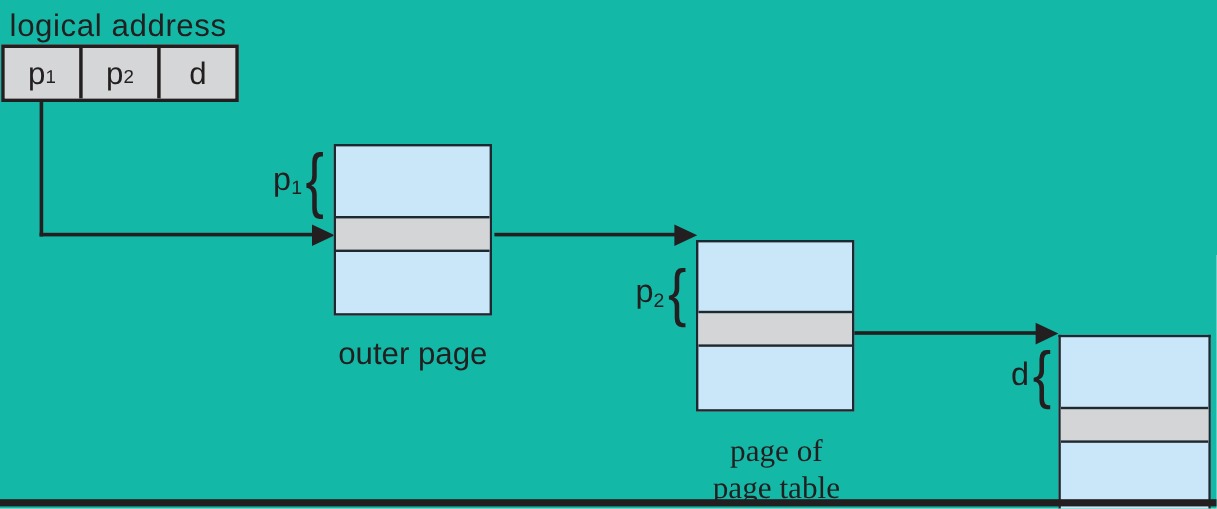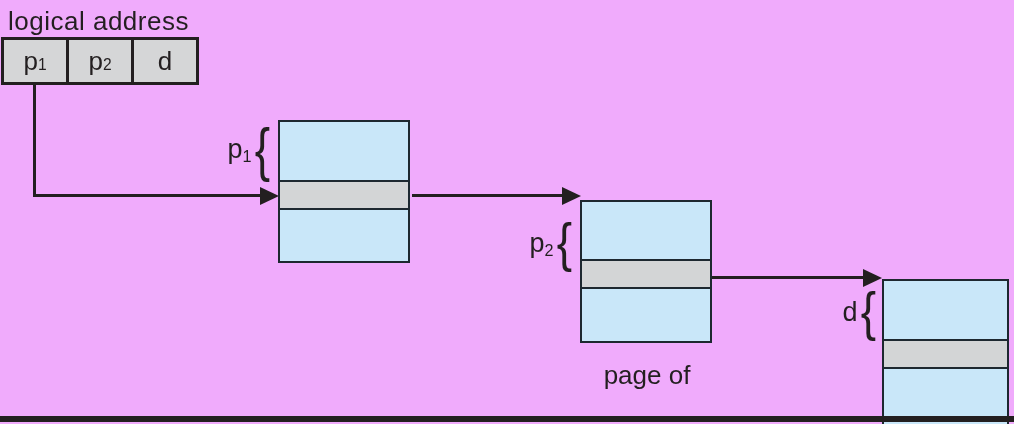--- a/index.html
+++ b/index.html
@@ -3,21 +3,21 @@
 <meta charset="utf-8">
 <style>
   * { margin: 0; padding: 0; box-sizing: border-box; }
   html, body { background: #ffffff; }
   body { font-family: "Liberation Sans", "DejaVu Sans", sans-serif; color: #231f20; }
 
   .canvas {
     position: relative;
     width: 1014px;
     height: 424px;
-    background: #f0abfc;
+    background: #14b8a6;
     overflow: hidden;
   }
 
   .abs { position: absolute; }
 
   .title { font-size: 26px; letter-spacing: 0.5px; }
 
   
   .la-table {
     display: flex;
@@ -113,36 +113,38 @@
   <div class="abs ptable" style="left:278px; top:120px; width:132px; height:143px;">
     <div class="stripe" style="top:58px; height:30px;"></div>
   </div>
 
   <div class="abs index-label" style="left:188px; top:116px; width:82px; height:66px;">
     <span><span>p</span><span class="sub">1</span></span>
     <span class="brace">{</span>
   </div>
 
   <div class="abs caption" style="left:264px; top:279px; width:160px;">
+    <div>outer page</div>
   </div>
 
   <div class="abs line" style="left:412px; top:194px; width:152px; height:3px;"></div>
   <div class="abs arrowhead" style="left:562px; top:187px;"></div>
 
   <div class="abs ptable" style="left:580px; top:200px; width:132px; height:143px;">
     <div class="stripe" style="top:57px; height:30px;"></div>
   </div>
 
   <div class="abs index-label" style="left:492px; top:213px; width:80px; height:60px;">
     <span><span>p</span><span class="sub">2</span></span>
     <span class="brace brace-sm">{</span>
   </div>
 
-  <div class="abs caption" style="left:560px; top:360px; width:174px;">
+  <div class="abs caption" style="left:560px; top:360px; width:174px;font-family:Liberation Serif, serif;">
     <div>page of</div>
+    <div>page table</div>
   </div>
 
   <div class="abs line" style="left:712px; top:276px; width:154px; height:3px;"></div>
   <div class="abs arrowhead" style="left:863px; top:269px;"></div>
 
   <div class="abs ptable ptable-open-bottom" style="left:882px; top:279px; width:127px; height:145px;">
     <div class="stripe" style="top:58px; height:30px;"></div>
   </div>
 
   <div class="abs index-label" style="left:800px; top:282px; width:76px; height:60px;">

